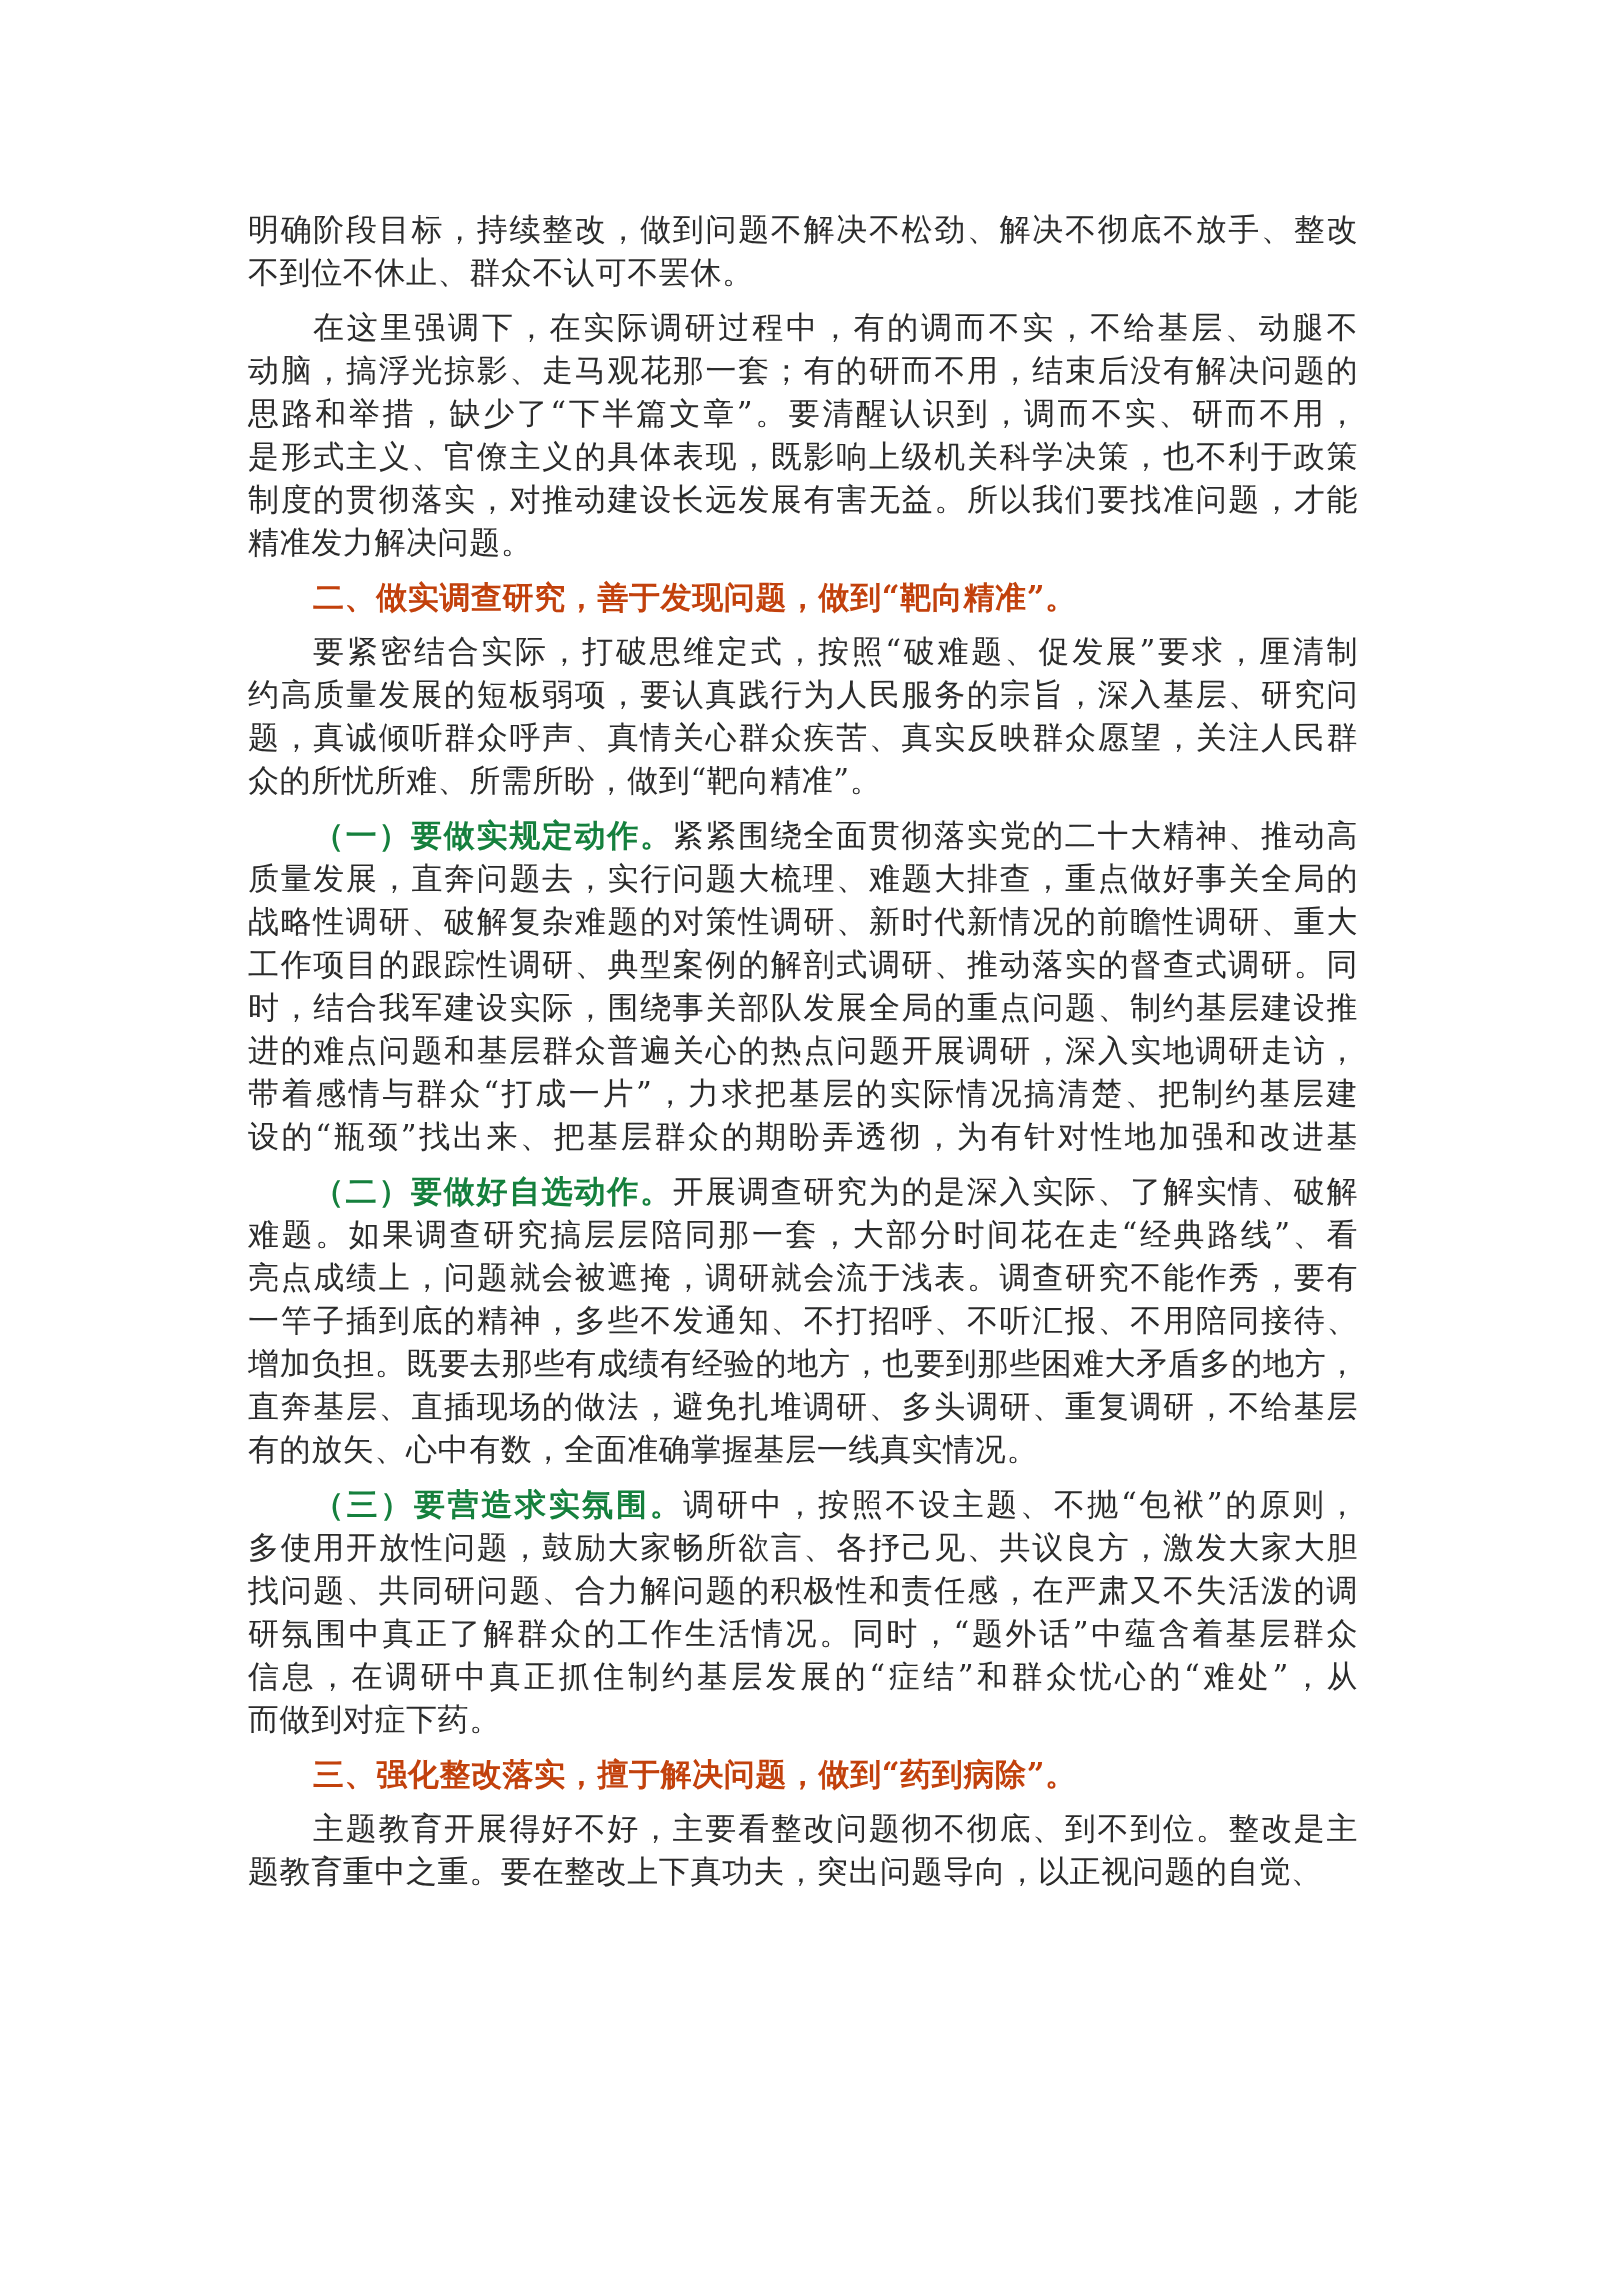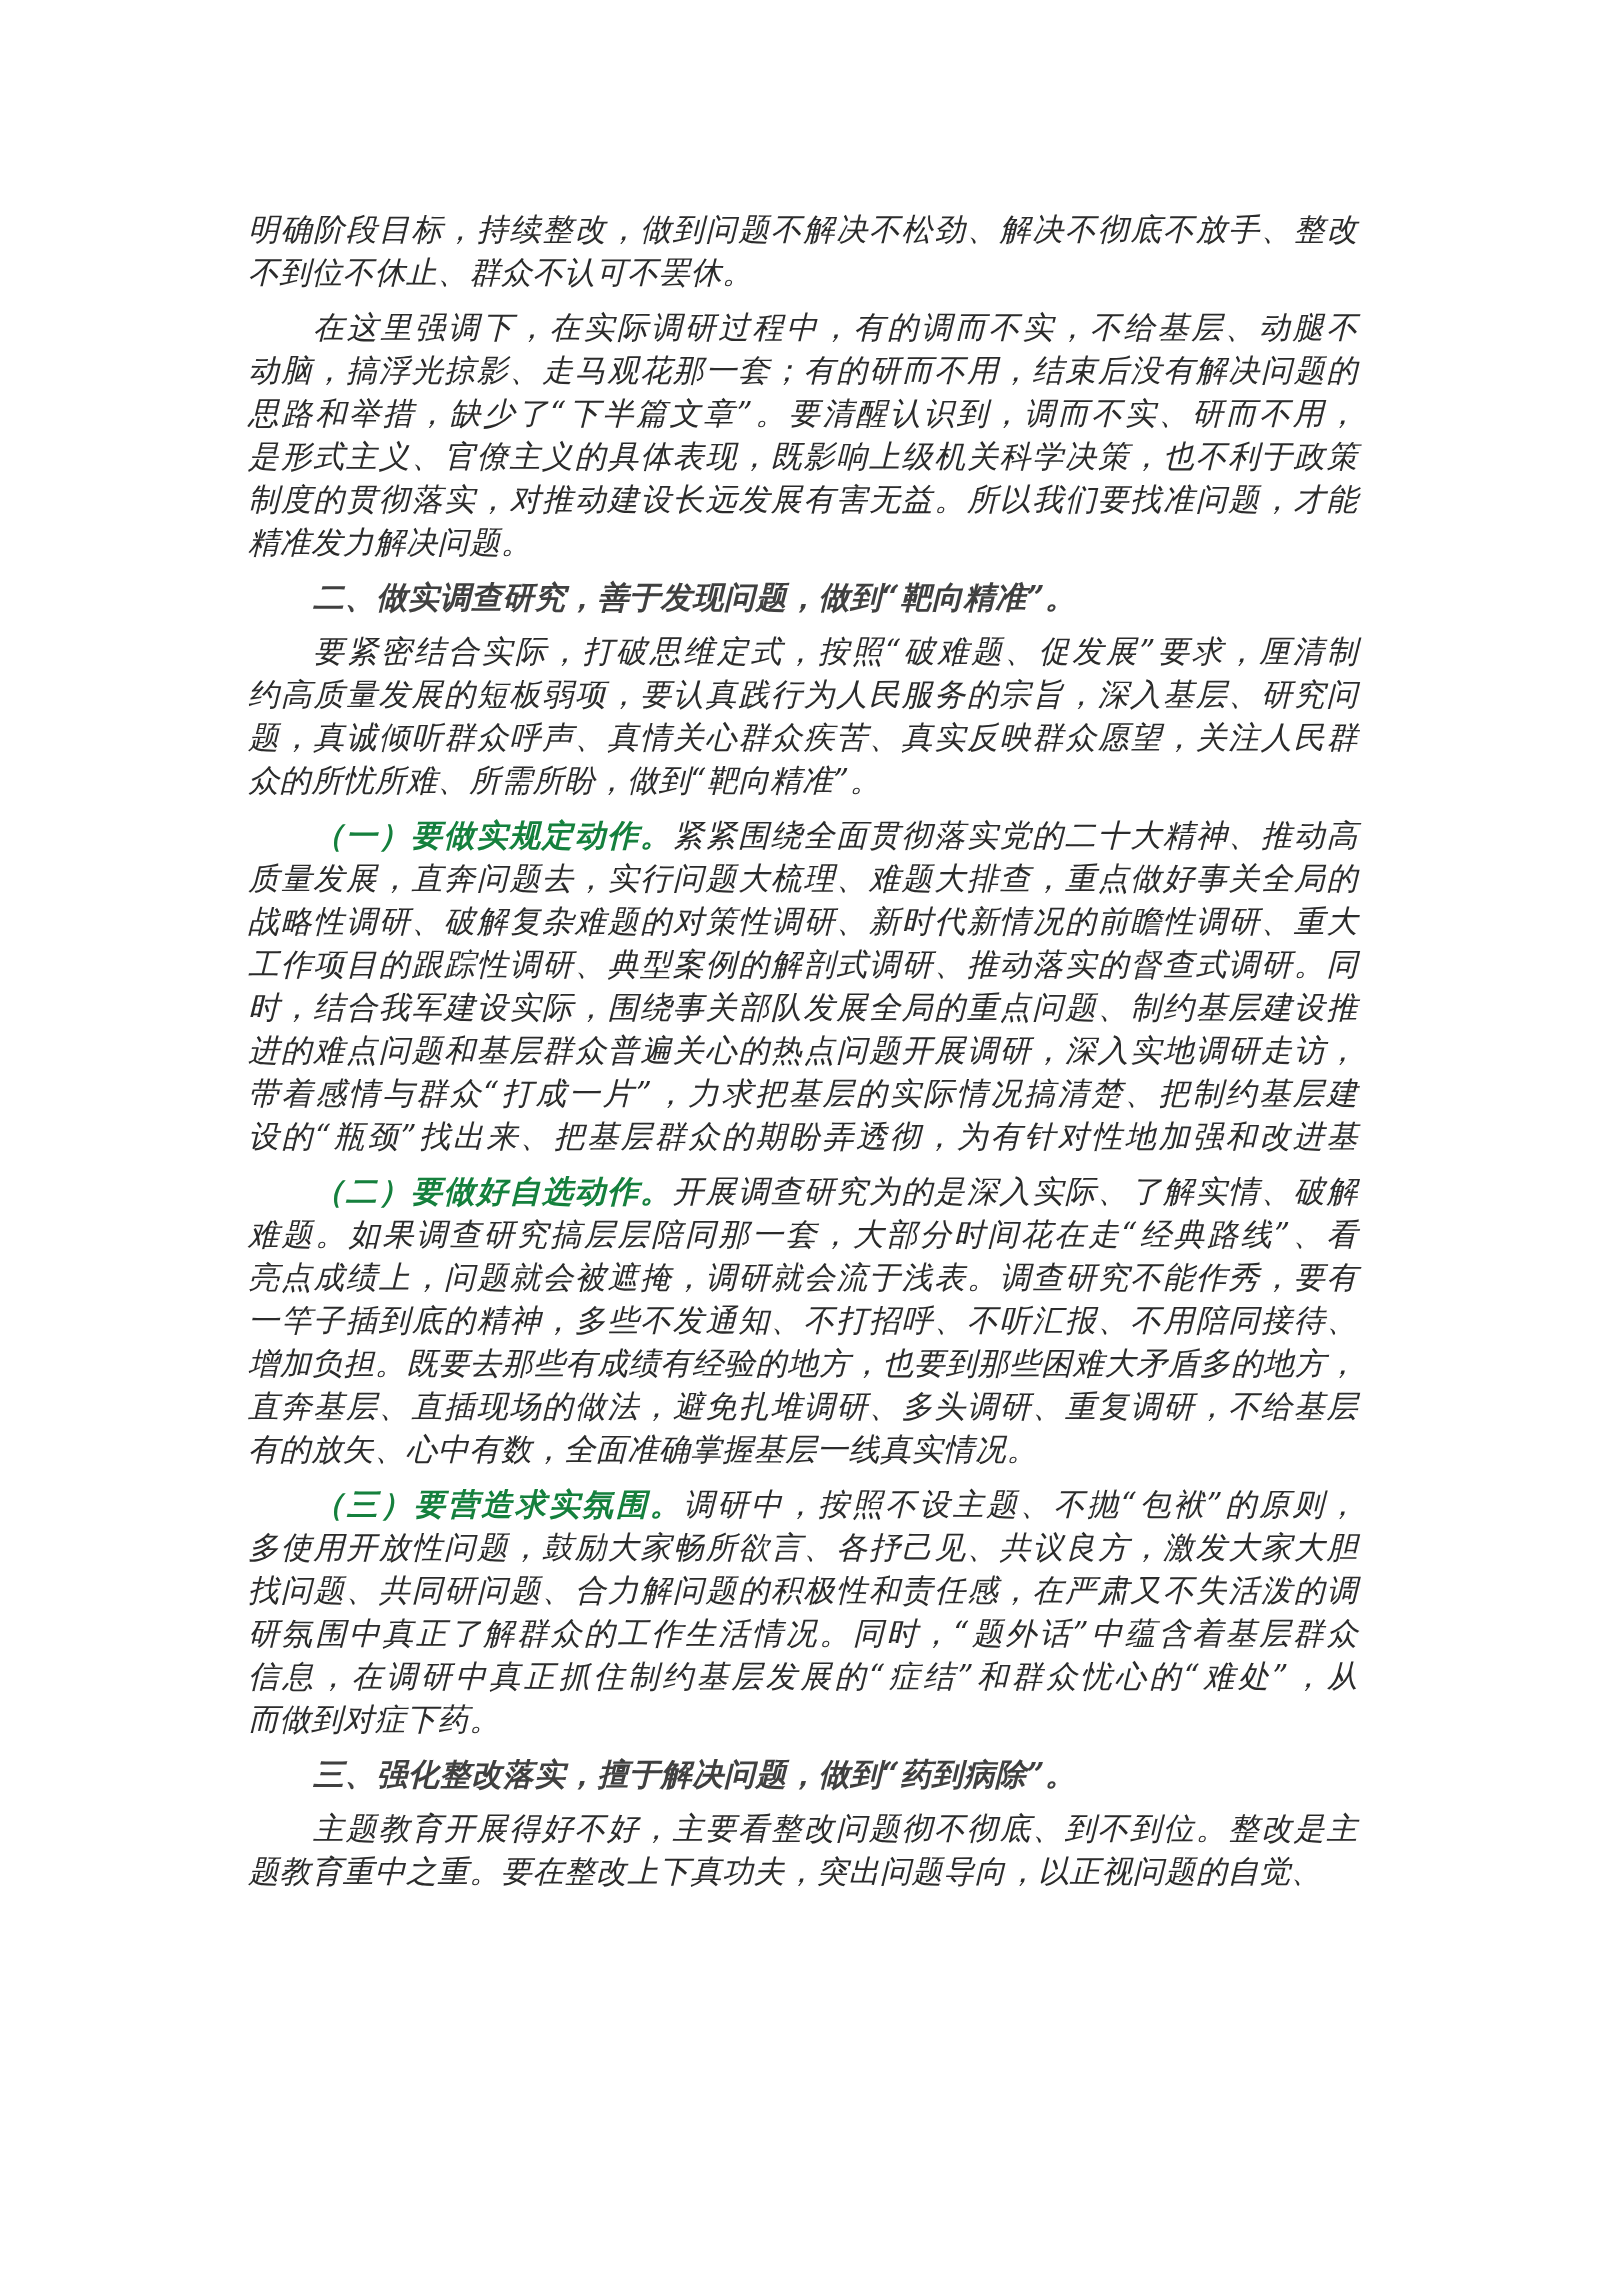--- a/index.html
+++ b/index.html
@@ -16,40 +16,39 @@
     color: #2b2b2b;
   }
   .page {
     position: absolute;
     left: 248px;
     top: 208px;
     width: 1110px;
   }
   .para {
     margin: 0 0 11.8px 0;
-    font-style: italic;
   }
   .line {
     display: block;
     height: 43px;
     line-height: 43px;
     font-size: 31px;
     white-space: nowrap;
     letter-spacing: 0.6px;
   }
   .line.justify {
     text-align: justify;
     text-align-last: justify;
   }
   .line.indent {
     padding-left: 65px;
   }
   .heading .line {
     font-weight: bold;
-    color: #404040;
+    color: #c2410c;
   }
   .lead {
     font-weight: bold;
     color: #15803d;
   }
 </style>
 </head>
 <body>
 
 <div class="page" id="page">

